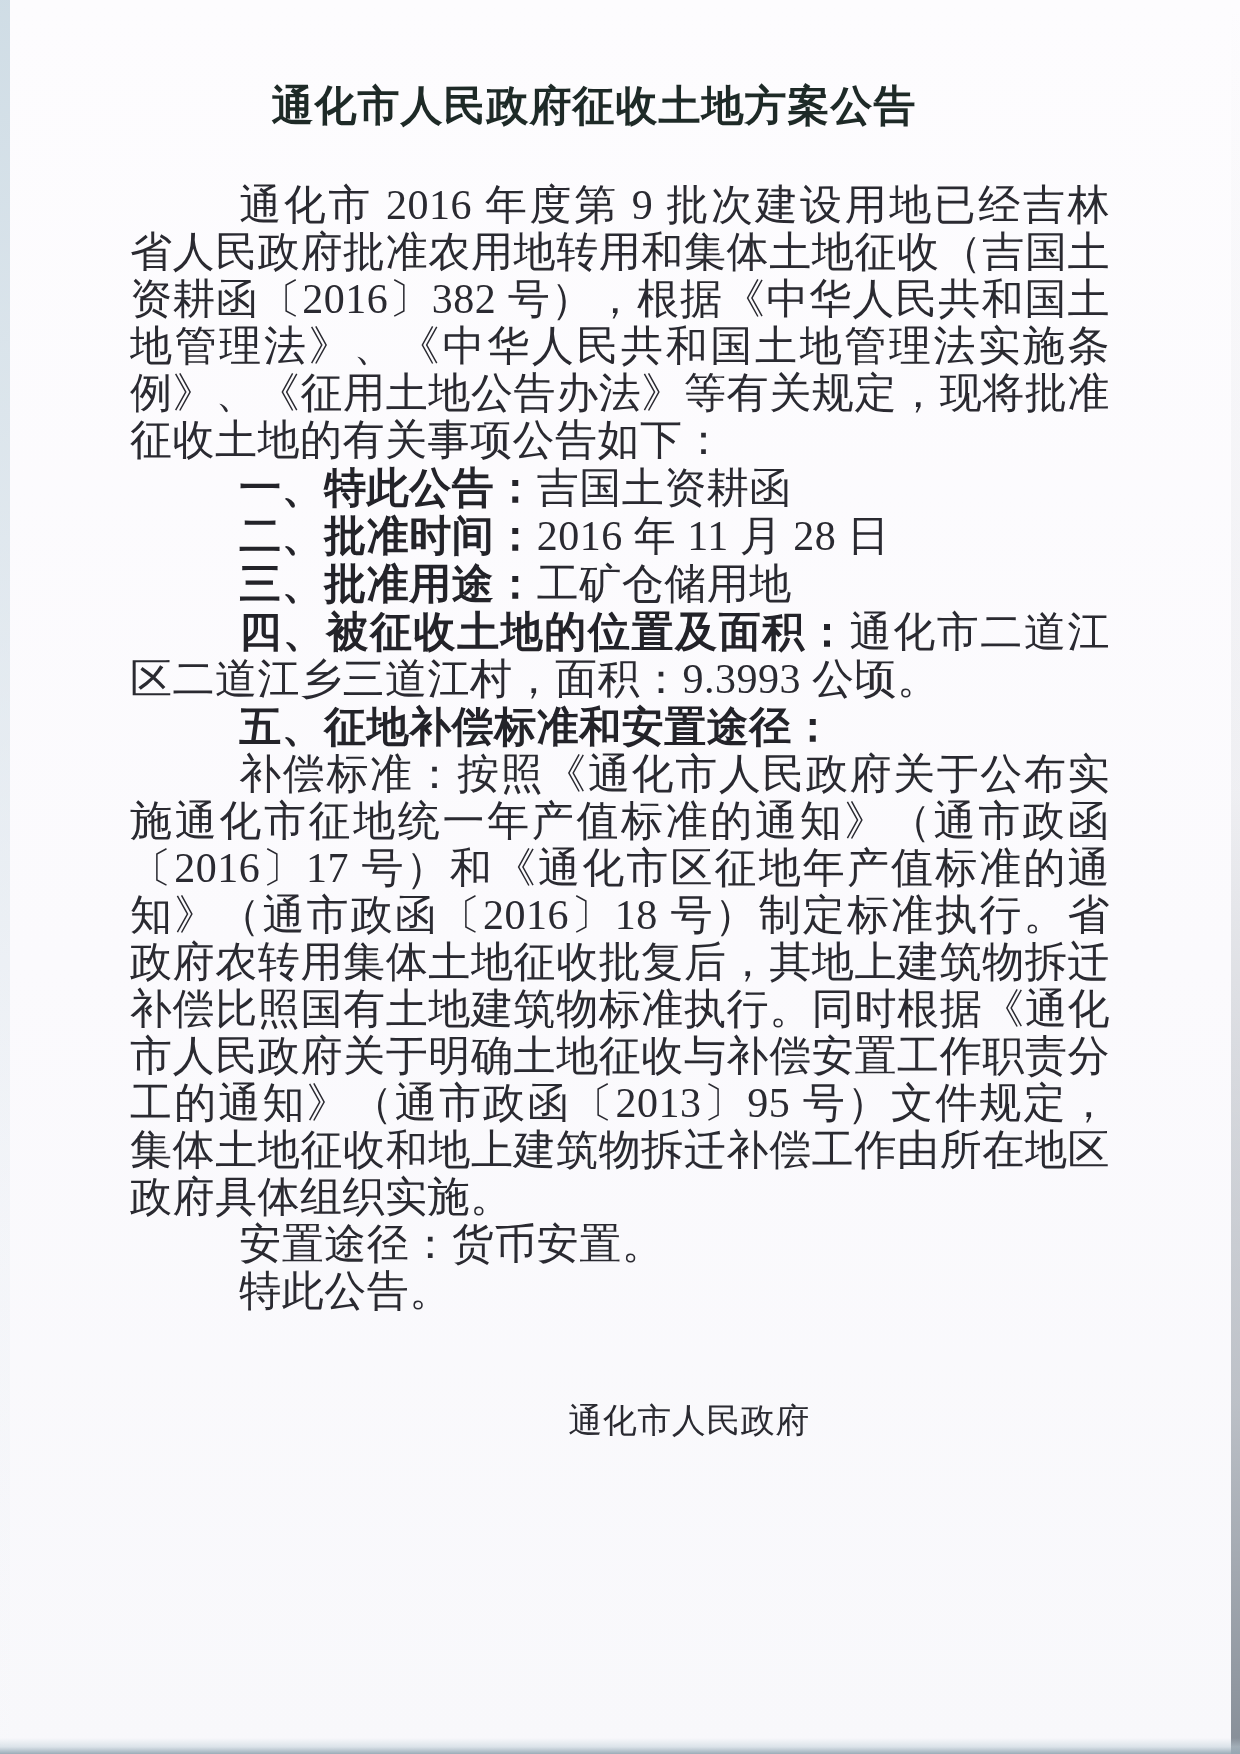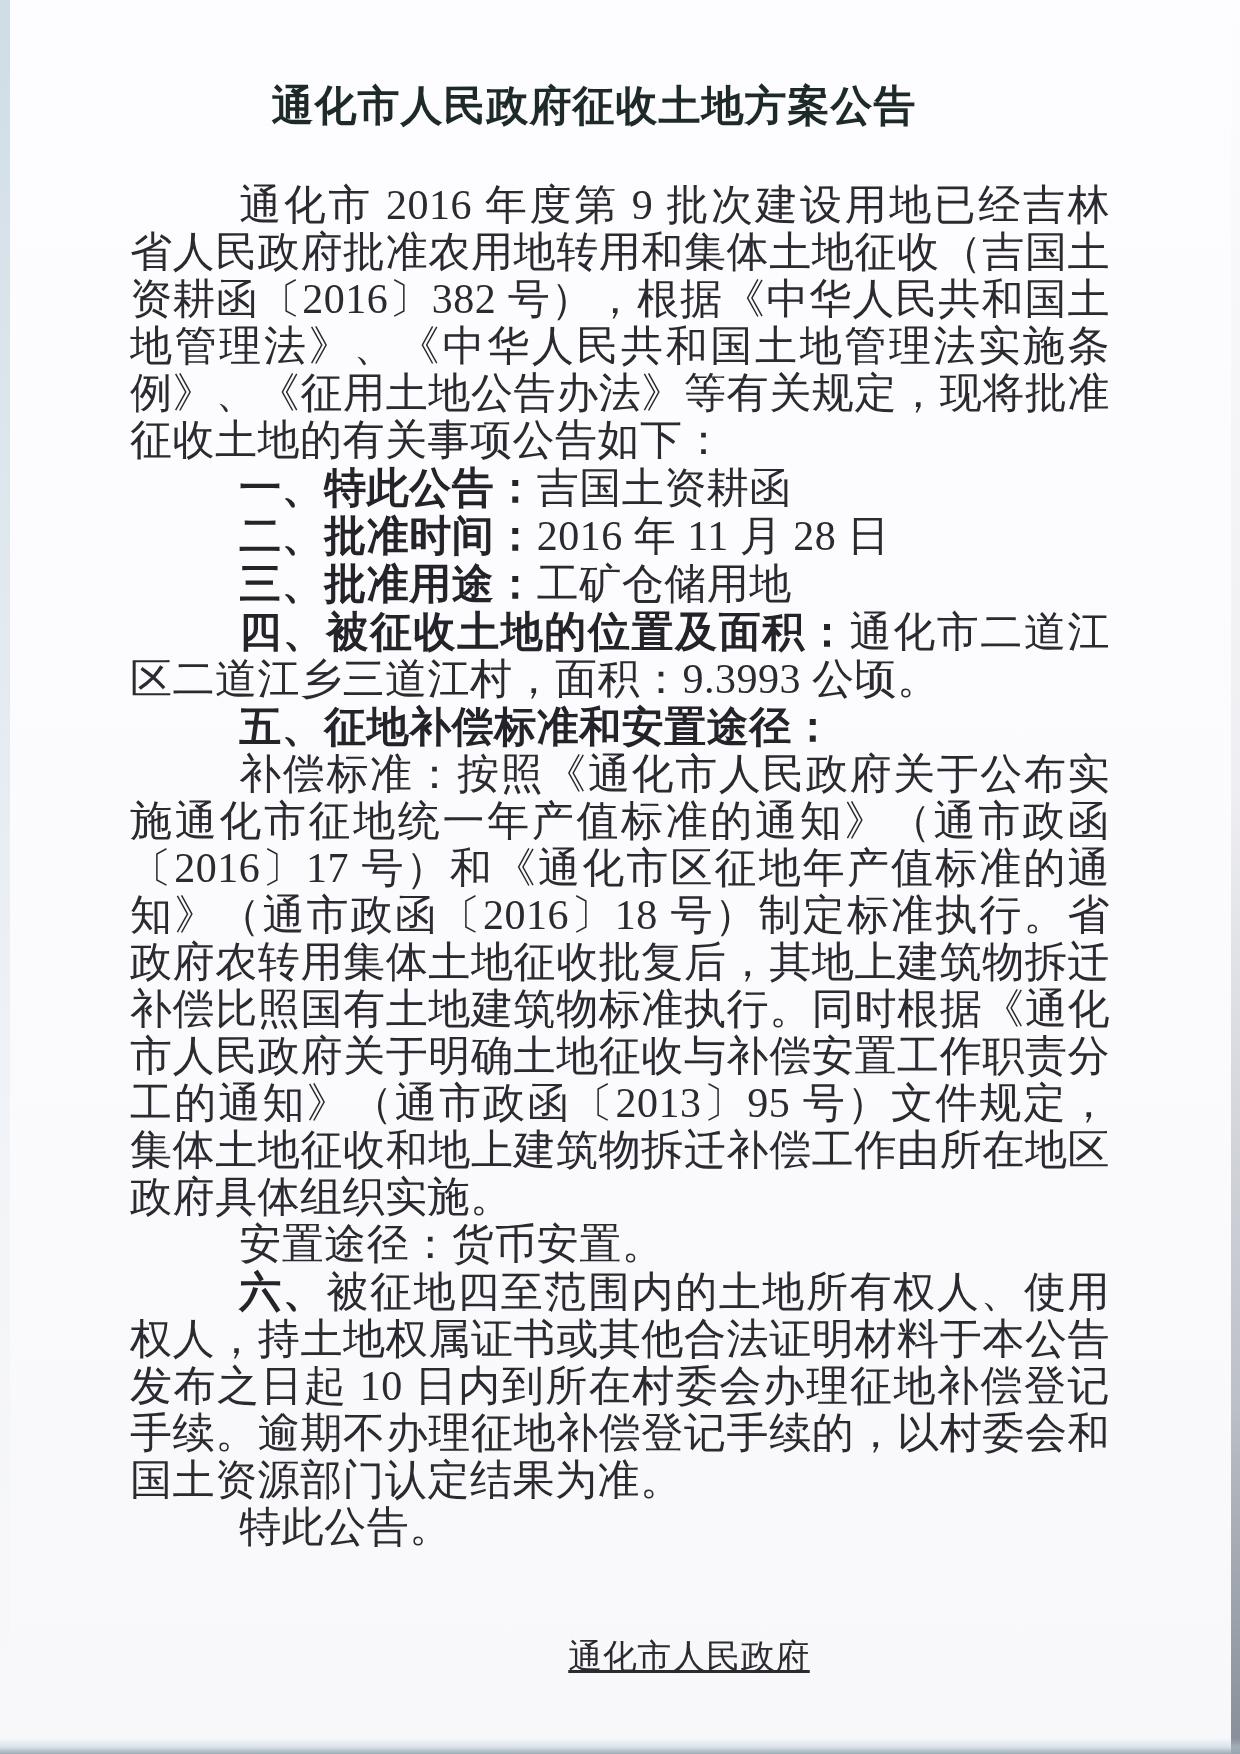--- a/index.html
+++ b/index.html
@@ -62,21 +62,21 @@
   }
   .signature {
     margin: 82px 186px 0 auto;
     width: 470px;
     text-align: center;
     font-size: 34px;
     line-height: 48px;
     letter-spacing: 0.5px;
     color: #2a2a31;
   }
-  .signature div { white-space: nowrap; text-decoration: underline; }
+  .signature div { white-space: nowrap; }
 </style>
 </head>
 <body>
 
 <div class="page">
   <div class="edge-left"></div>
   <div class="edge-right"></div>
   <div class="edge-bottom"></div>
 
   <div class="content">
@@ -91,21 +91,20 @@
     <p class="para"><span class="item-label">三、批准用途：</span><span>工矿仓储用地</span></p>
 
     <p class="para"><span class="item-label">四、被征收土地的位置及面积：</span><span>通化市二道江区二道江乡三道江村，面积：9.3993 公顷。</span></p>
 
     <p class="para"><span class="item-label">五、征地补偿标准和安置途径：</span><span></span></p>
 
     <p class="para"><span>补偿标准：按照《通化市人民政府关于公布实施通化市征地统一年产值标准的通知》（通市政函〔2016〕17 号）和《通化市区征地年产值标准的通知》（通市政函〔2016〕18 号）制定标准执行。省政府农转用集体土地征收批复后，其地上建筑物拆迁补偿比照国有土地建筑物标准执行。同时根据《通化市人民政府关于明确土地征收与补偿安置工作职责分工的通知》（通市政函〔2013〕95 号）文件规定，集体土地征收和地上建筑物拆迁补偿工作由所在地区政府具体组织实施。</span></p>
 
     <p class="para"><span>安置途径：货币安置。</span></p>
 
-    <p class="para"><span class="item-label">六、</span><span>被征地四至范围内的土地所有权人、使用权人，持土地权属证书或其他合法证明材料于本公告发布之日起 10 日内到所在村委会办理征地补偿登记手续。逾期不办理征地补偿登记手续的，以村委会和国土资源部门认定结果为准。</span></p>
 
     <p class="para"><span>特此公告。</span></p>
 
     <div class="signature">
       <div>通化市人民政府</div>
     </div>
   </div>
 </div>
 
 </body></html>

